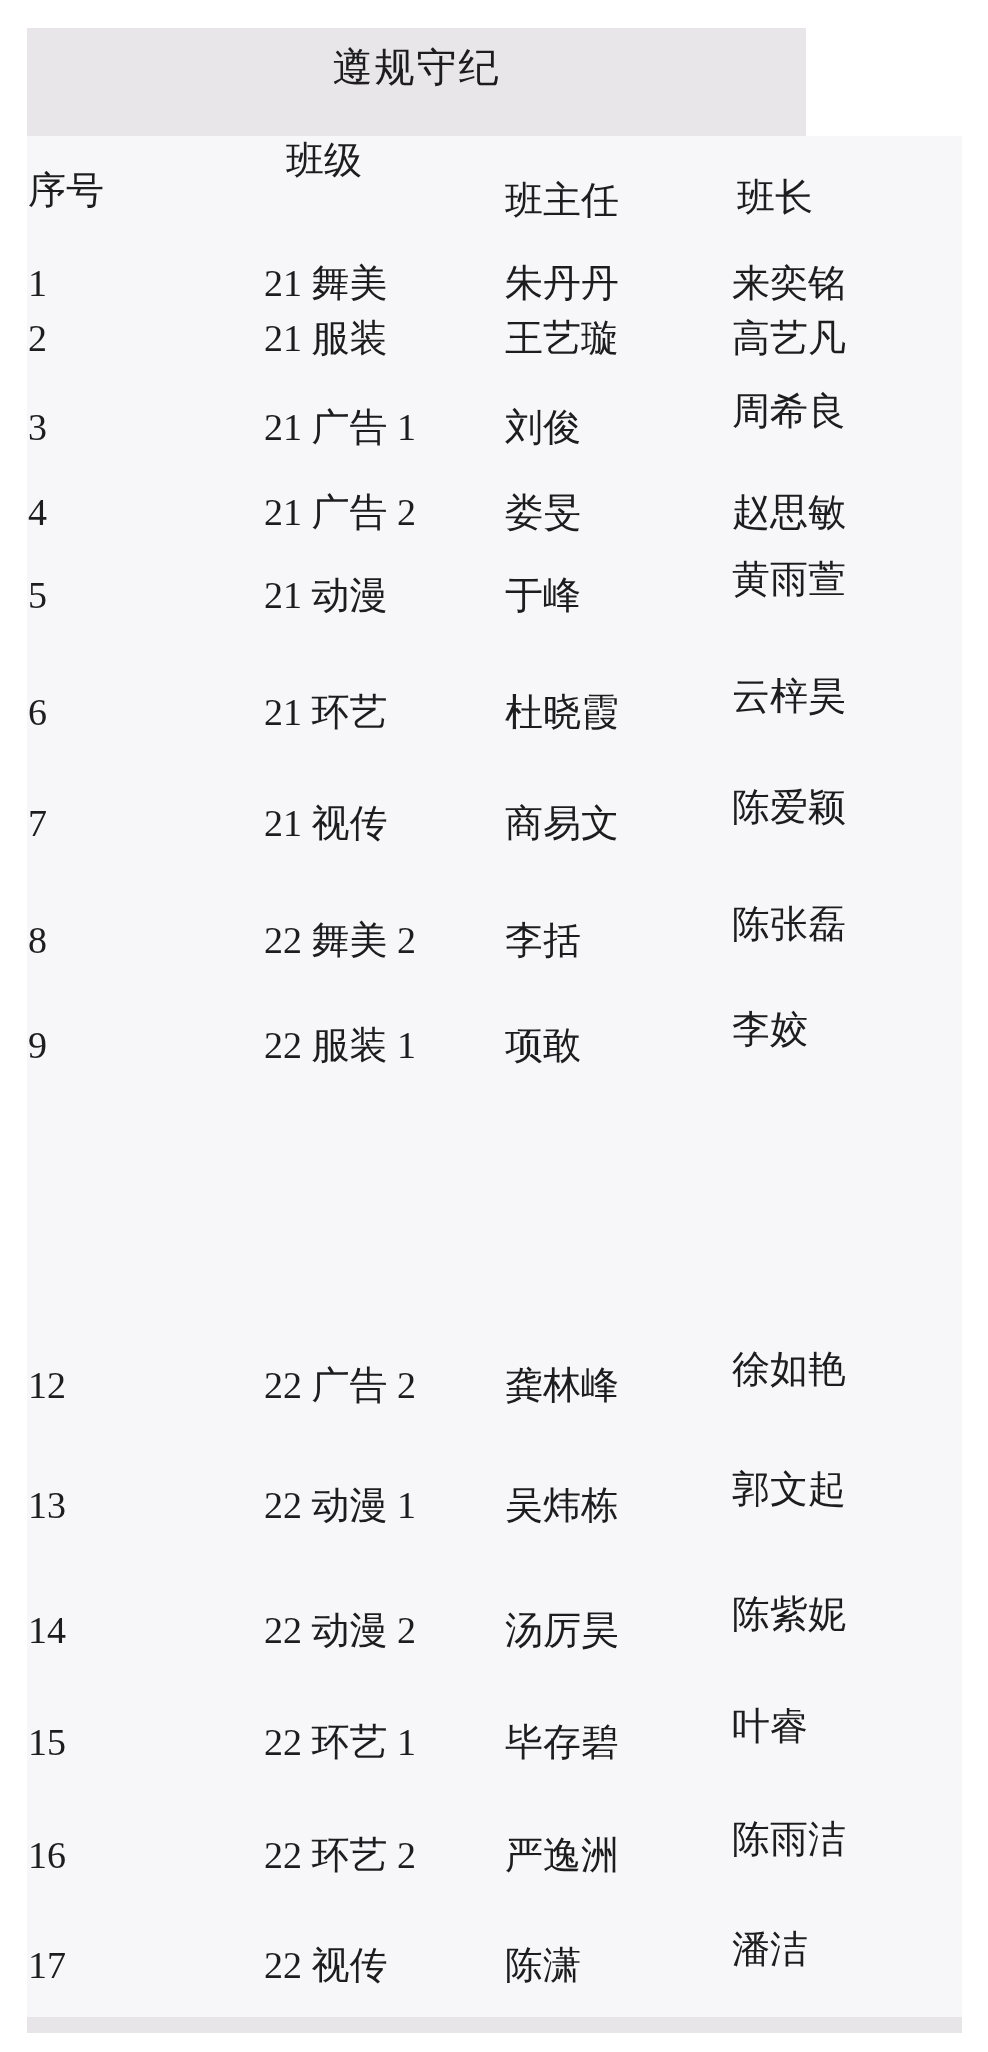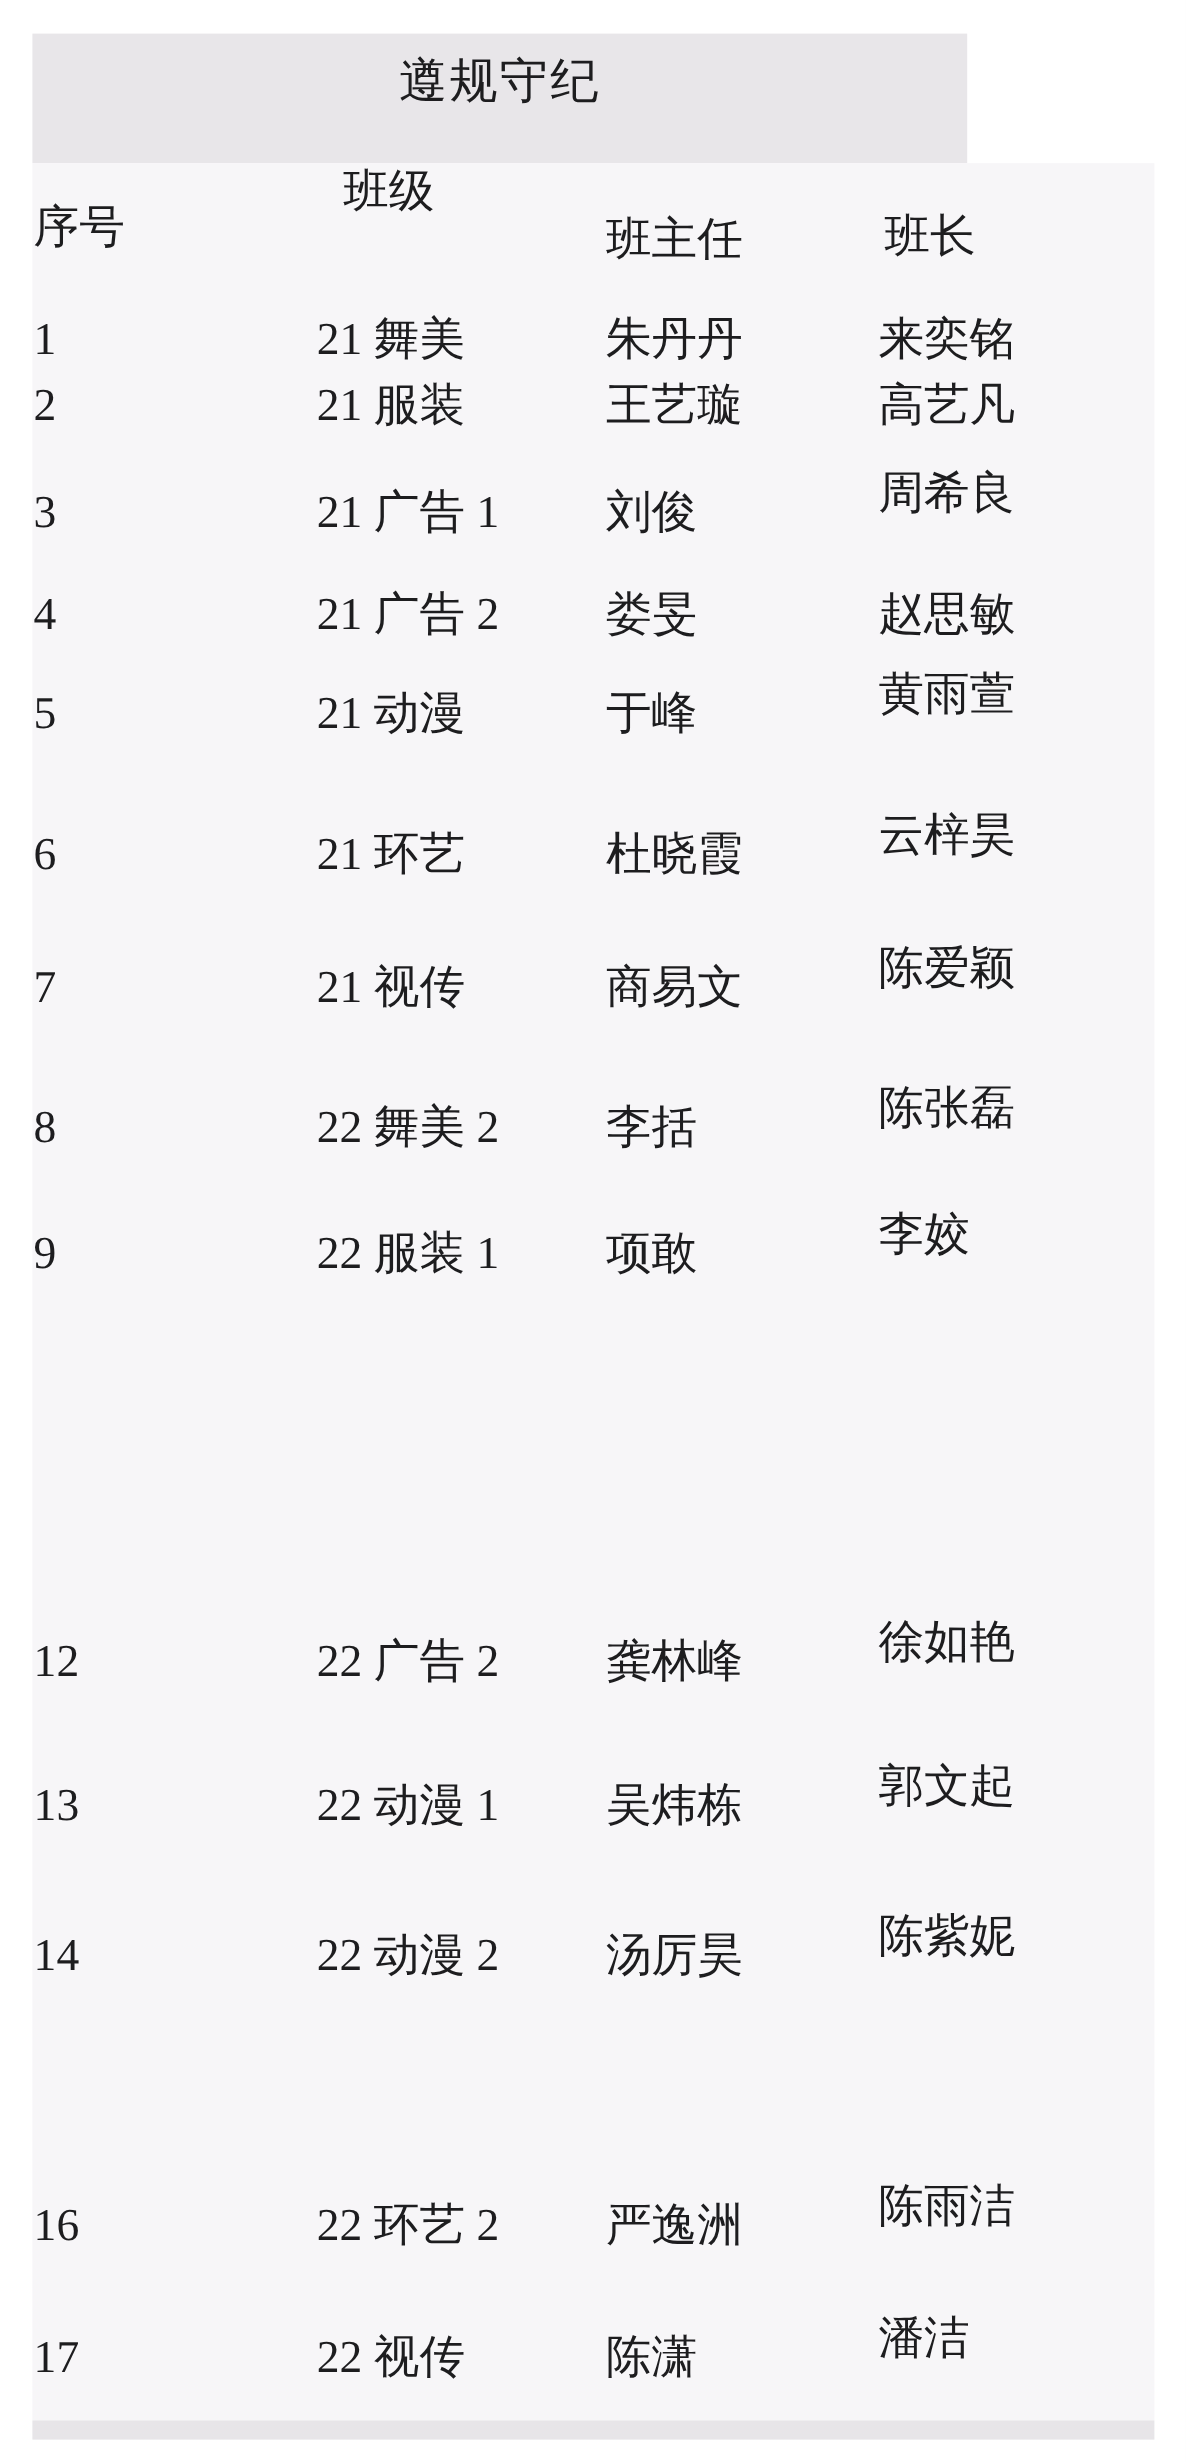--- a/index.html
+++ b/index.html
@@ -163,20 +163,26 @@
     <span class="c c-monitor m-up">郭文起</span>
   </div>
 
   <div class="row" style="top:1608px">
     <span class="c c-no">14</span>
     <span class="c c-class">22 动漫 2</span>
     <span class="c c-teacher">汤厉昊</span>
     <span class="c c-monitor m-up">陈紫妮</span>
   </div>
 
+  <div class="row" style="top:1720px">
+    <span class="c c-no">15</span>
+    <span class="c c-class">22 环艺 1</span>
+    <span class="c c-teacher">毕存碧</span>
+    <span class="c c-monitor m-up">叶睿</span>
+  </div>
 
   <div class="row" style="top:1833px">
     <span class="c c-no">16</span>
     <span class="c c-class">22 环艺 2</span>
     <span class="c c-teacher">严逸洲</span>
     <span class="c c-monitor m-up">陈雨洁</span>
   </div>
 
   <div class="row" style="top:1943px">
     <span class="c c-no">17</span>

